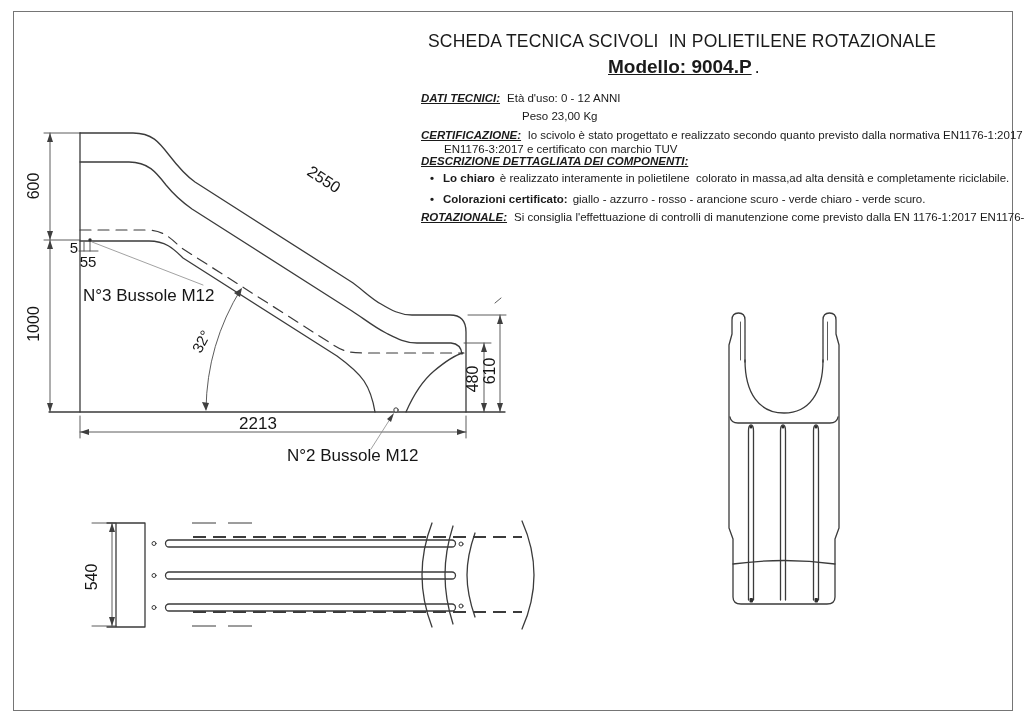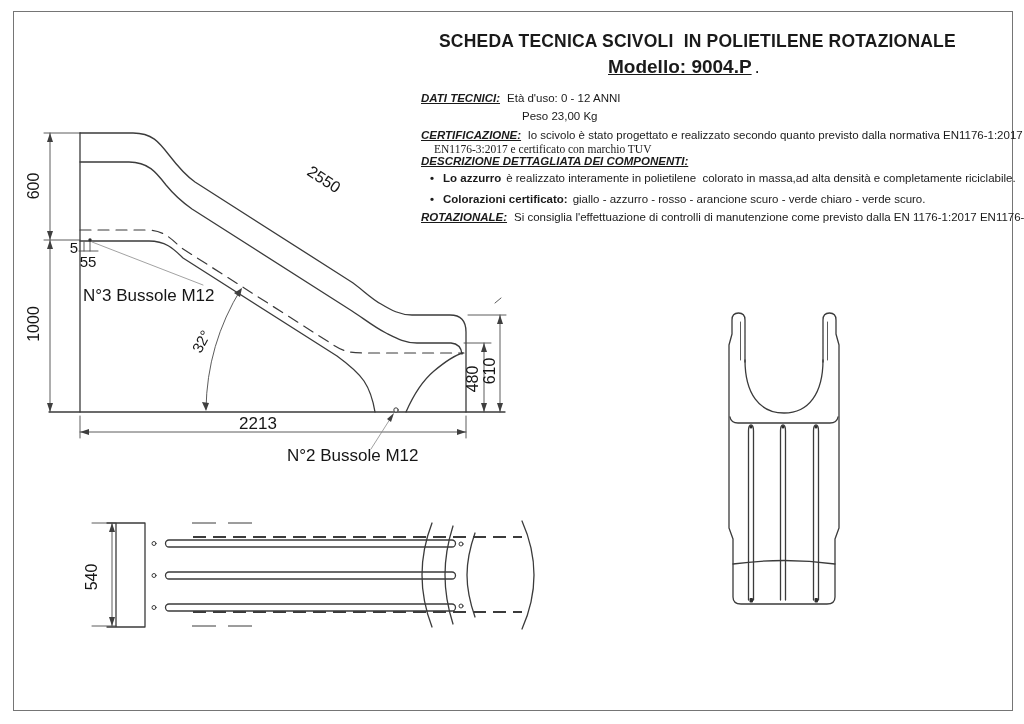--- a/index.html
+++ b/index.html
@@ -1,21 +1,21 @@
 <!DOCTYPE html>
 <html><head>
 <meta charset="utf-8">
 <style>
   html,body{margin:0;padding:0;background:#ffffff;}
   body{width:1024px;height:724px;position:relative;overflow:hidden;
        font-family:"Liberation Sans",sans-serif;color:#1a1a1a;}
   .frame{position:absolute;left:13px;top:11px;width:998px;height:698px;
          border:1.5px solid #757575;}
   .abs{position:absolute;white-space:pre;}
-  .title{left:439px;top:31px;font-size:17.5px;font-weight:bold;letter-spacing:.2px;}
+  .title{left:428px;top:31px;font-size:17.5px;font-weight:normal;letter-spacing:.2px;}
   .model{left:608px;top:56px;font-size:19px;font-weight:bold;}
   .model .u{text-decoration:underline;}
   .model .dot{margin-left:4px;font-size:12px;}
   .spec{font-size:11.5px;line-height:13px;}
   .lbl{font-weight:bold;font-style:italic;text-decoration:underline;margin-right:7px;}
   .b{font-weight:bold;margin-right:5px;}
   .bullet{font-weight:bold;margin-right:9px;}
   svg{position:absolute;left:0;top:0;}
   svg path,svg rect.outline,svg circle{fill:none;stroke:#3b3b3b;stroke-width:1.3;
       stroke-linecap:round;stroke-linejoin:round;}
@@ -37,23 +37,23 @@
 <body>
 
 <div class="frame"></div>
 
 <div class="abs title">SCHEDA TECNICA SCIVOLI  IN POLIETILENE ROTAZIONALE</div>
 <div class="abs model"><span class="u">Modello: 9004.P</span><span class="dot">.</span></div>
 
 <div class="abs spec" style="left:421px;top:92px;"><span class="lbl">DATI TECNICI:</span><span>Età d'uso: 0 - 12 ANNI</span></div>
 <div class="abs spec" style="left:490px;top:110px;padding-left:32px;"><span>Peso 23,00 Kg</span></div>
 <div class="abs spec" style="left:421px;top:129px;"><span class="lbl">CERTIFICAZIONE:</span><span>lo scivolo è stato progettato e realizzato secondo quanto previsto dalla normativa EN1176-1:2017</span></div>
-<div class="abs spec" style="left:434px;top:143px;font-family:Liberation Serif, serif;"><span>EN1176-3:2017 e certificato con marchio TUV</span></div>
+<div class="abs spec" style="left:444px;top:143px;"><span>EN1176-3:2017 e certificato con marchio TUV</span></div>
 <div class="abs spec" style="left:421px;top:155px;"><span class="lbl">DESCRIZIONE DETTAGLIATA DEI COMPONENTI:</span></div>
-<div class="abs spec" style="left:430px;top:172px;"><span class="bullet">•</span><span class="b">Lo azzurro</span><span>è realizzato interamente in polietilene  colorato in massa,ad alta densità e completamente riciclabile.</span></div>
+<div class="abs spec" style="left:430px;top:172px;"><span class="bullet">•</span><span class="b">Lo chiaro</span><span>è realizzato interamente in polietilene  colorato in massa,ad alta densità e completamente riciclabile.</span></div>
 <div class="abs spec" style="left:430px;top:193px;"><span class="bullet">•</span><span class="b">Colorazioni certificato:</span><span>giallo - azzurro - rosso - arancione scuro - verde chiaro - verde scuro.</span></div>
 <div class="abs spec" style="left:421px;top:211px;"><span class="lbl">ROTAZIONALE:</span><span>Si consiglia l'effettuazione di controlli di manutenzione come previsto dalla EN 1176-1:2017 EN1176-3:2017</span></div>
 
 <svg width="1024" height="724" viewBox="0 0 1024 724">
 
   <g>
     <path d="M 80 133 V 412"></path>
     <path d="M 80 133 H 133 C 152 133 159 142 169 155 C 179 168 185 175 195 182 L 350 281 C 361 288 370 298 381 304 C 391 310 400 315 412 315 L 450 315 Q 466 315 466 332 L 466 412"></path>
     <path d="M 80 162 H 129 C 148 162 156 172 166 185 C 175 196 182 202 192 209 L 352 311 C 363 318 374 327 386 333 C 396 338 405 343 417 343 L 451 343 Q 461 344 462 354"></path>
     <path class="dash" d="M 80 230 H 146 C 162 230 170 237 180 247 L 335 346 C 346 353 355 353 368 353 L 464 353"></path>

